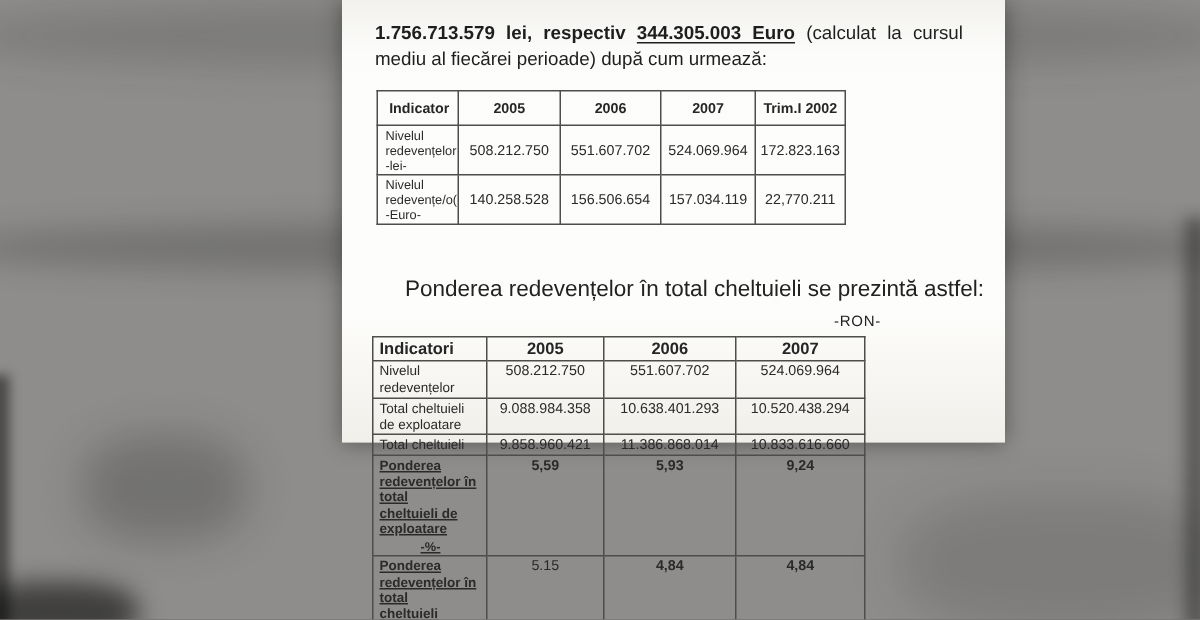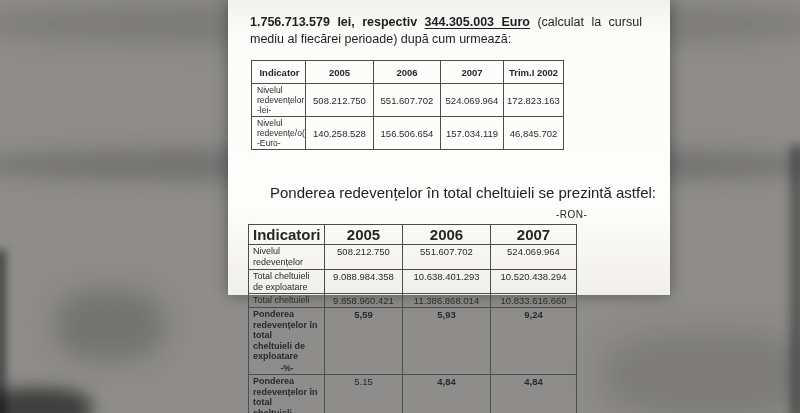--- a/index.html
+++ b/index.html
@@ -33,27 +33,27 @@
   .t1 th.lab{text-align:center;padding-left:5px;}
   .t1 td{text-align:center;font-size:9.5px;color:#2a2a2a;}
   .t1 td.lab{text-align:left;font-size:8.5px;line-height:10px;white-space:pre-line;padding-left:5px;}
   .t1 tr.r1 td{height:29px;} .t1 tr.r2 td{height:27px;} .t1 tr.r3 td{height:30px;}
 
   .mid{position:absolute;left:40px;top:184px;width:390px;margin:0;text-align:center;
        font-size:15px;color:#222;}
   .ron{position:absolute;left:328px;top:209px;font-size:10px;color:#222;letter-spacing:.5px;}
 
   .t2{left:20px;top:224px;width:328px;font-size:9px;}
-  .t2 th{font-size:15px;font-weight:bold;height:13px;text-align:center;}
+  .t2 th{font-size:11px;font-weight:bold;height:13px;text-align:center;}
   .t2 th.lab{text-align:left;padding-left:4px;}
   .t2 td{text-align:center;font-size:9.5px;vertical-align:top;color:#2a2a2a;}
   .t2 td.lab{text-align:left;font-size:9px;line-height:10.5px;white-space:pre-line;padding-left:4px;}
   .t2 tr.r1 td{height:22px;} .t2 tr.r2 td{height:21px;} .t2 tr.r3 td{height:11px;}
   .t2 tr.r4 td{height:57px;} .t2 tr.r5 td{height:50px;}
-  .t2 tr.r4 .lab,.t2 tr.r5 .lab{font-weight:bold;}
+  .t2 tr.r4 .lab,.t2 tr.r5 .lab{font-weight:bold;text-decoration:underline;}
   .t2 tr.r4 td.val{font-weight:bold;}
   .t2 tr.r5 td.v1,.t2 tr.r5 td.v2{font-weight:bold;}
   .pct{display:block;text-align:center;font-weight:bold;font-size:8.5px;margin-top:1px;}
 </style>
 </head>
 <body>
 
 <div class="screen">
 
   <div class="bg">
@@ -97,21 +97,21 @@
           <td>524.069.964</td>
           <td>172.823.163</td>
         </tr>
         <tr class="r3">
           <td class="lab">Nivelul
 redevențe/o(
 -Euro-</td>
           <td>140.258.528</td>
           <td>156.506.654</td>
           <td>157.034.119</td>
-          <td>46,845.702</td>
+          <td>22,770.211</td>
         </tr>
       </tbody>
     </table>
 
     <p class="mid">Ponderea redevențelor în total cheltuieli se prezintă astfel:</p>
     <div class="ron">-RON-</div>
 
     <table class="t2">
       <colgroup>
           <col style="width:76px">

